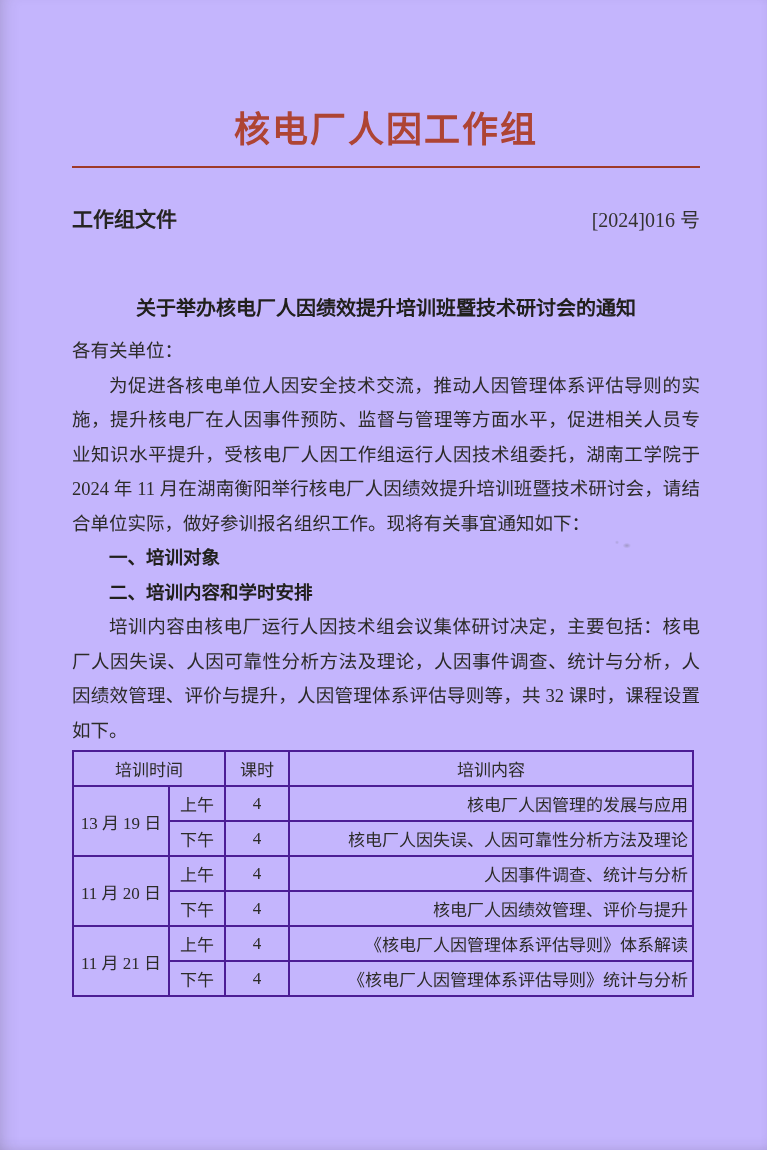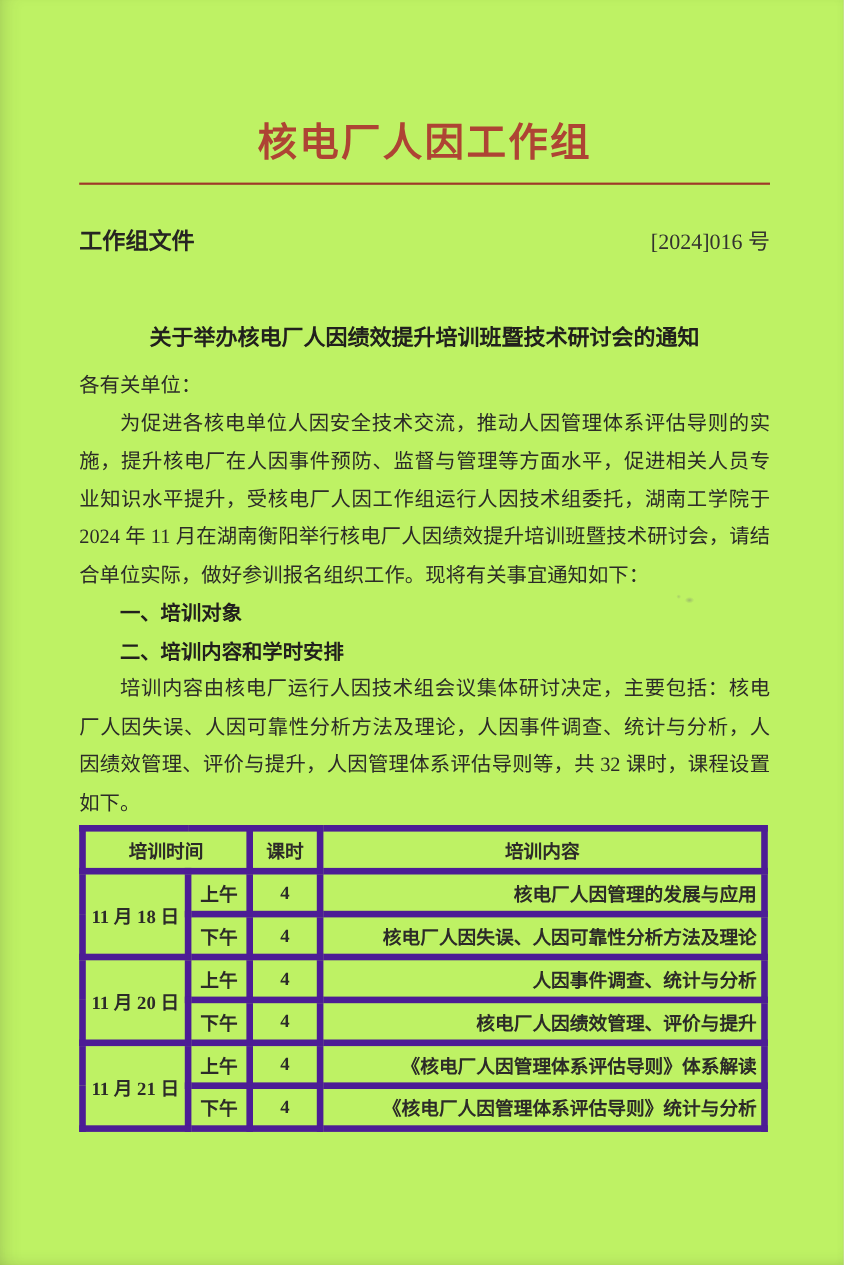--- a/index.html
+++ b/index.html
@@ -4,21 +4,21 @@
 <style>
   html,body{margin:0;padding:0;}
   body{
     background:#d8d6d2;
     font-family:"Liberation Serif", serif;
   }
   .page{
     position:relative;
     width:767px;height:1150px;
     margin:0 auto;
-    background:#bef264;
+    background:#c4b5fd;
     color:#2e2d2b;
     box-shadow:inset 14px 0 20px -16px rgba(60,55,50,.30),
                inset -6px 0 12px -10px rgba(60,55,50,.12),
                inset 0 -12px 16px -14px rgba(60,55,50,.18);
     overflow:hidden;
   }
   .content{
     position:absolute;
     left:72px; width:628px; top:0;
   }
@@ -81,25 +81,25 @@
   }
   table.schedule{
     margin-top:2px;
     width:620px;
     border-collapse:collapse;
     table-layout:fixed;
     font-size:17px;
     color:#2c2b28;
   }
   table.schedule th, table.schedule td{
-    border:6px solid #4c1d95;
+    border:2px solid #4c1d95;
     height:33px;
     padding:0 4px;
     text-align:center;
-    font-weight:bold;
+    font-weight:normal;
     overflow:hidden;
     white-space:nowrap;
   }
   table.schedule th{
     font-size:17px;
   }
   table.schedule td.content-cell{
     text-align:right;
     padding-left:14px;
   }
@@ -147,21 +147,21 @@
       </colgroup>
       <thead>
         <tr>
           <th colspan="2">培训时间</th>
           <th>课时</th>
           <th>培训内容</th>
         </tr>
       </thead>
       <tbody>
         <tr>
-          <td rowspan="2">11 月 18 日</td>
+          <td rowspan="2">13 月 19 日</td>
           <td>上午</td>
           <td>4</td>
           <td class="content-cell">核电厂人因管理的发展与应用</td>
         </tr>
         <tr>
           <td>下午</td>
           <td>4</td>
           <td class="content-cell">核电厂人因失误、人因可靠性分析方法及理论</td>
         </tr>
         <tr>

